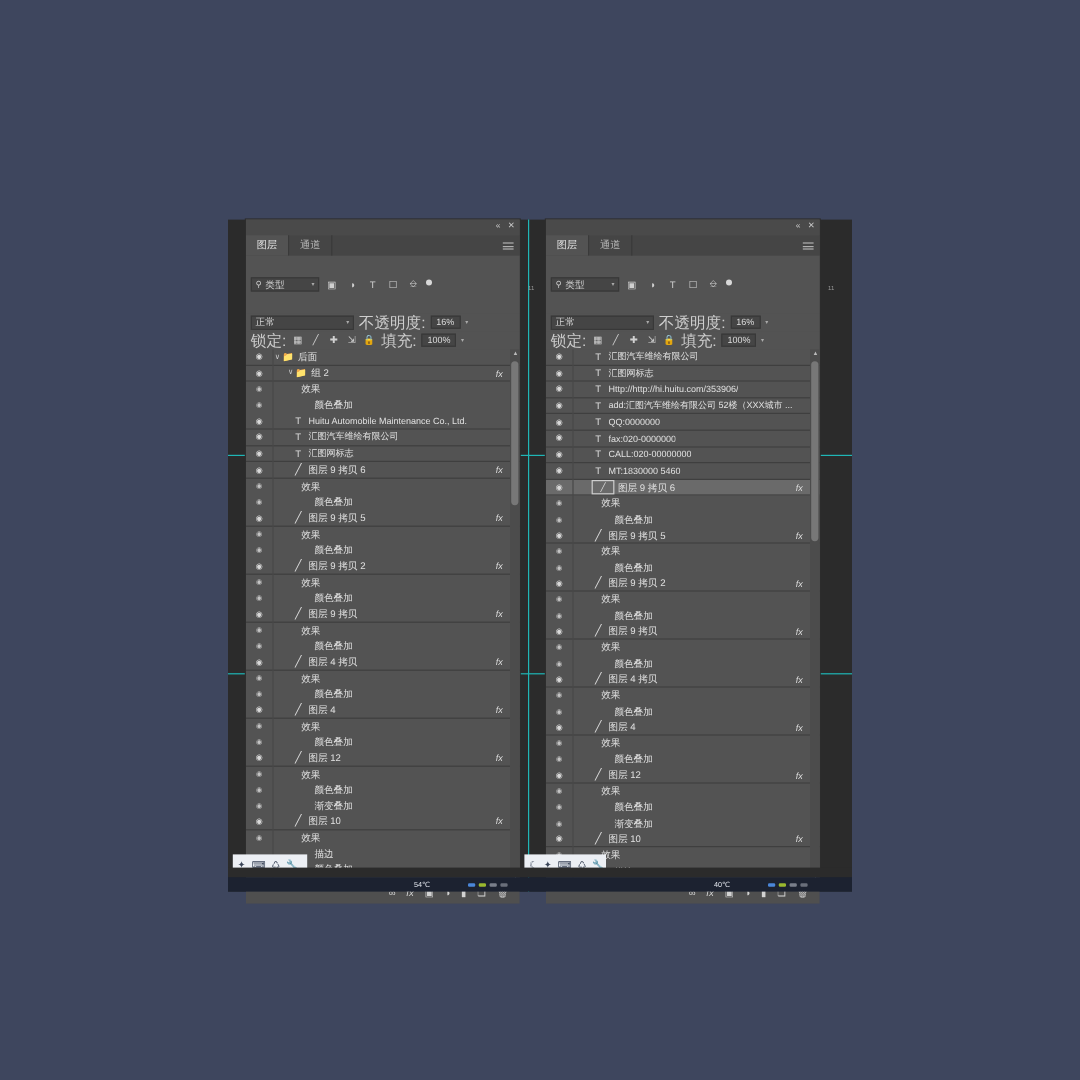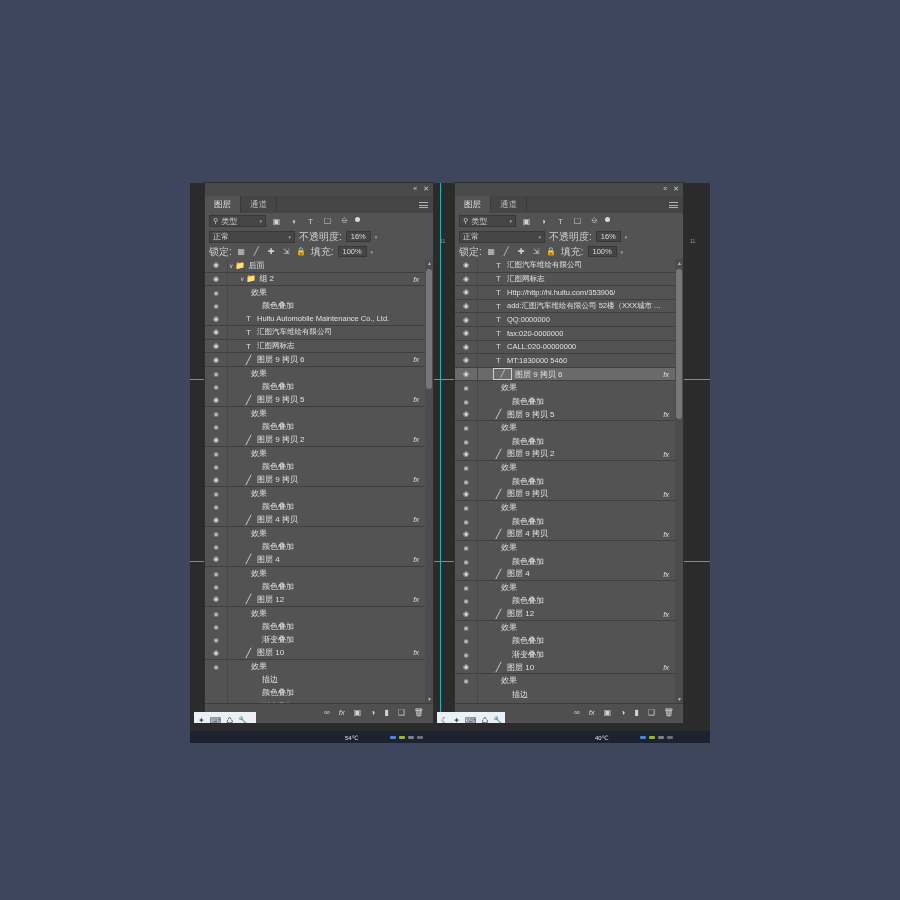--- a/index.html
+++ b/index.html
@@ -44,21 +44,21 @@
     padding:0 9px;display:flex;align-items:center;font-size:8.5px;color:#b9b9b9;
     border-right:1px solid #3a3a3a;
   }
   .tab.active{background:#535353;color:#e4e4e4;}
   .panel-menu{
     position:absolute;right:5px;top:6px;width:9px;height:5px;
   }
   .panel-menu i{display:block;height:1px;background:#b0b0b0;margin-bottom:1.5px;}
 
   .filterbar{
-    display:flex;align-items:center;height:16px;padding:0 4px;gap:4px;
+    display:flex;align-items:center;height:16px;padding:16px 4px;gap:4px;
     background:#535353;
   }
   .kind-select{
     display:flex;align-items:center;gap:3px;width:57px;height:12px;
     background:#454545;border:1px solid #383838;padding:0 3px;font-size:8px;color:#ccc;
     box-sizing:border-box;justify-content:space-between;
   }
   .kind-left{display:flex;align-items:center;gap:3px;}
   .mag{font-size:7px;transform:scaleX(-1);display:inline-block;}
   .caret{font-size:5px;color:#aaa;}
@@ -73,21 +73,21 @@
   .blend-select{
     width:86px;height:12px;background:#454545;border:1px solid #383838;
     display:flex;align-items:center;justify-content:space-between;padding:0 3px;
     box-sizing:border-box;font-size:8px;color:#d4d4d4;
   }
   .num-field{
     width:25px;height:11px;background:#454545;border:1px solid #383838;
     display:flex;align-items:center;justify-content:center;font-size:7.5px;color:#dcdcdc;
     box-sizing:border-box;
   }
-  .lbl{font-size:10px;color:#cdcdcd;white-space:nowrap;}
+  .lbl{font-size:13px;color:#cdcdcd;white-space:nowrap;}
   .lockicon{width:11px;height:11px;display:flex;align-items:center;justify-content:center;
     font-size:8px;color:#d0d0d0;}
 
   
   .layerlist{
     position:relative;background:#535353;overflow:hidden;
   }
   .panel.left .layerlist{height:444px;}
   .panel.right .layerlist{height:444px;}
   .row{

